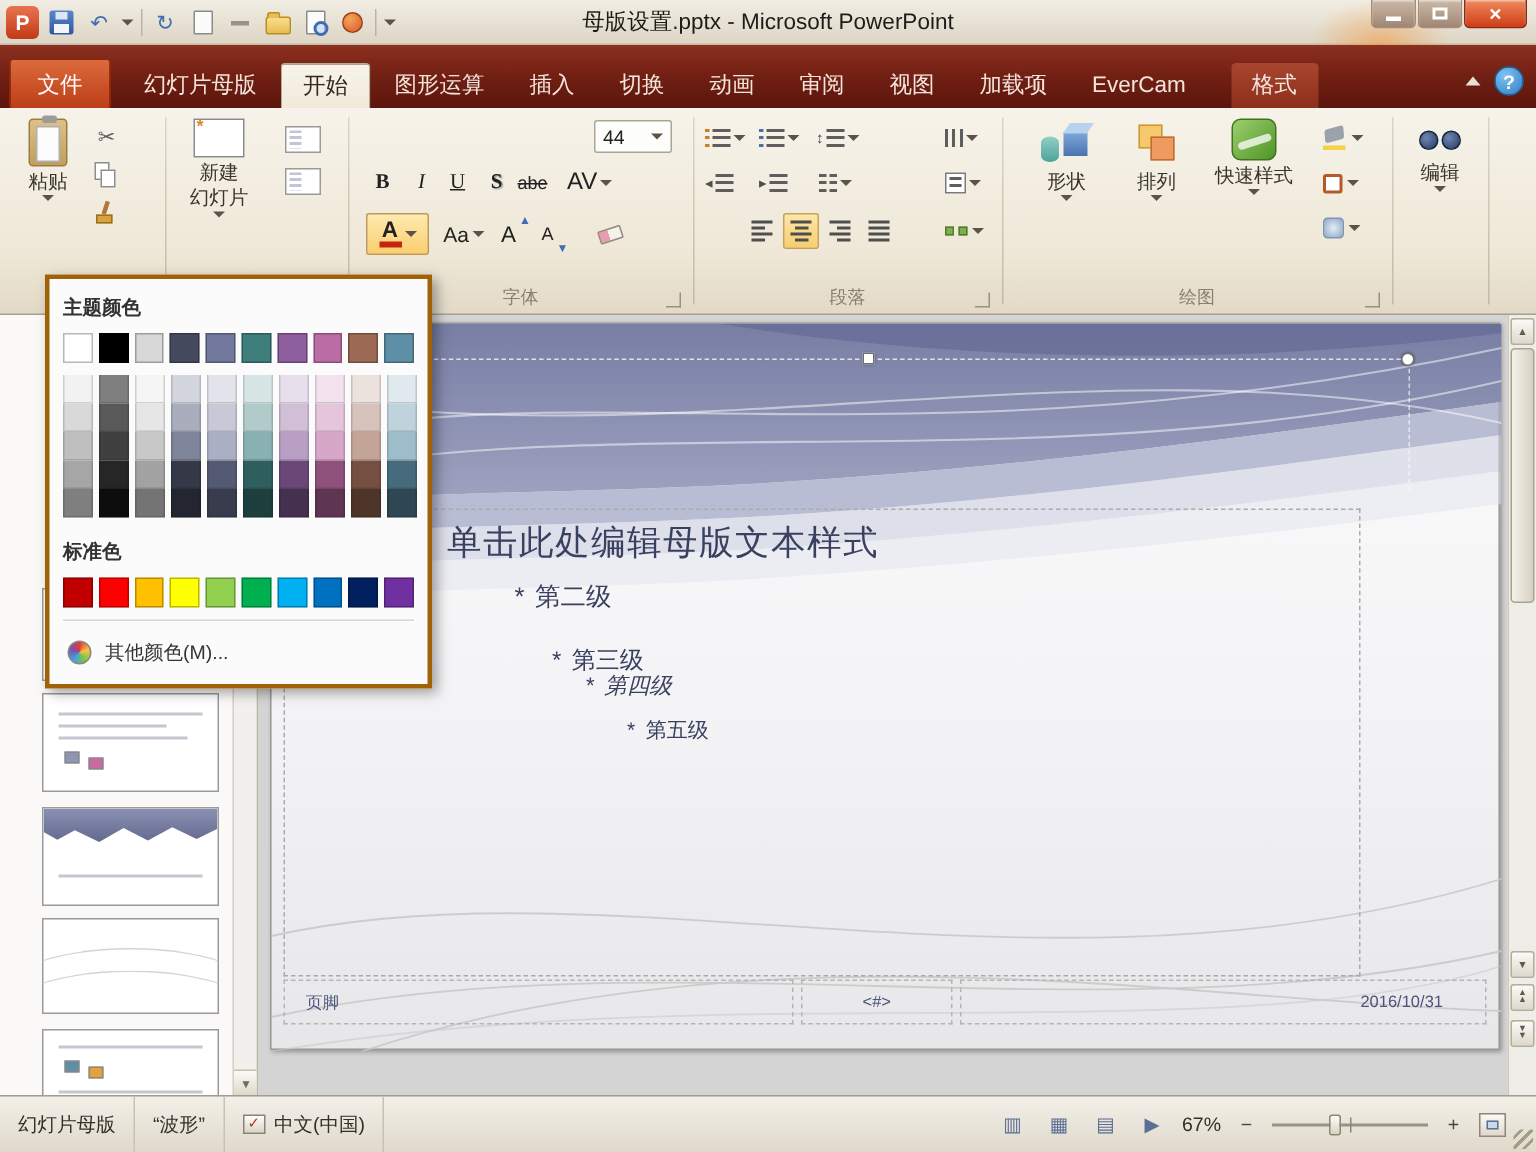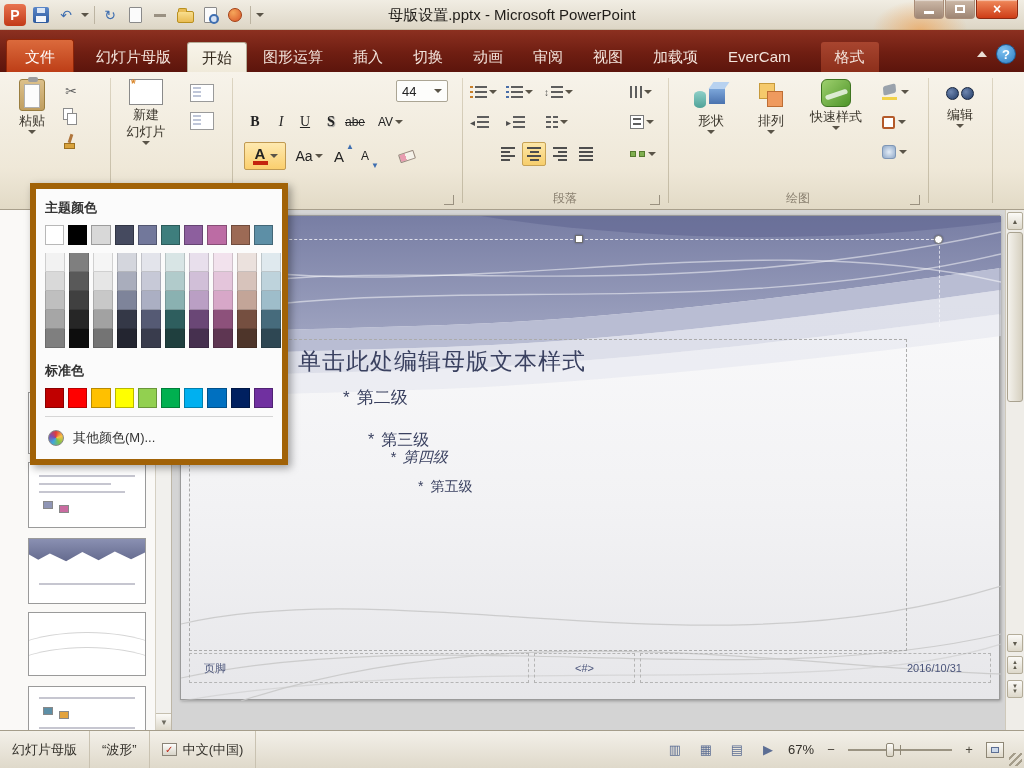--- a/index.html
+++ b/index.html
@@ -135,21 +135,21 @@
   .bino i{position:absolute;top:4px;width:13px;height:13px;border-radius:50%;
     background:radial-gradient(circle at 35% 35%,#6E86B0,#233C66);border:1px solid #16243E;}
   .bino .bl{left:1px}.bino .br{right:1px}
   .eraser{width:16px;height:9px;border:1px solid #97887E;border-radius:1px;
     background:linear-gradient(90deg,#E89CB0 42%,#F5F2EA 42%);transform:rotate(-18deg);}
   .grow-mark{font-size:8px;color:#3E6EB0;align-self:flex-start;}
   .shrink-mark{font-size:8px;color:#3E6EB0;align-self:flex-end;}
 
   
   .colorpicker{position:absolute;left:30px;top:183px;width:258px;z-index:99;background:#FBFBFB;
-    border:6px solid #a16207;box-shadow:3px 3px 8px rgba(0,0,0,.35);padding:8px 9px 6px 9px;}
+    border:3px solid #a16207;box-shadow:3px 3px 8px rgba(0,0,0,.35);padding:8px 9px 6px 9px;}
   .cp-title{font-size:13px;font-weight:bold;color:#333;margin:2px 0 8px 0;}
   .cp-row{display:flex;gap:4px;margin-bottom:8px;}
   .sw{width:20px;height:20px;border:1px solid rgba(0,0,0,.28);}
   .cp-grid{display:grid;grid-template-columns:repeat(10,20px);column-gap:4px;row-gap:0;margin-bottom:14px;}
   .swv{width:20px;height:19px;border:1px solid rgba(0,0,0,.15);border-top:none;}
   .cp-sep{height:1px;background:#D6D6D6;margin:6px 0;}
   .cp-more{display:flex;align-items:center;gap:9px;font-size:13px;color:#333;padding:6px 3px;}
   .cp-wheel{width:16px;height:16px;border-radius:50%;border:1px solid #888;
     background:conic-gradient(#E23B3B,#F6C344,#7DC24B,#3FA7DC,#7A4FB5,#E23B3B);}
 
@@ -341,21 +341,21 @@
     <div class="rgroup" style="left:232px;width:230px">
       <div class="combo" style="left:164px;top:8px;width:52px">
         <span class="combo-txt">44</span>
         <span class="caret"></span>
       </div>
       <div class="fbtn serif" style="left:12px;top:38px;font-weight:bold">B</div>
       <div class="fbtn serif" style="left:38px;top:38px;font-style:italic">I</div>
       <div class="fbtn serif" style="left:62px;top:38px;text-decoration:underline">U</div>
       <div class="fbtn serif" style="left:88px;top:38px;font-weight:bold;text-shadow:1px 1px 1px #999">S</div>
       <div class="fbtn" style="left:112px;top:38px;font-size:12px;text-decoration:line-through">abe</div>
-      <div class="fbtn" style="left:146px;top:38px;font-size:12px">
+      <div class="fbtn" style="left:146px;top:38px;font-size:16px">
         <span>AV</span>
         <span class="caret"></span>
       </div>
       <div class="fbtn fc-open" style="left:12px;top:70px;width:42px;height:28px">
         <span class="fc-wrap">
           <span class="fc-A">A</span>
           <span class="fc-bar"></span>
         </span>
         <span class="caret"></span>
       </div>
@@ -367,20 +367,21 @@
         <span>A</span>
         <span class="grow-mark">▲</span>
       </div>
       <div class="fbtn" style="left:126px;top:70px;width:24px;height:28px;font-size:12px">
         <span>A</span>
         <span class="shrink-mark">▼</span>
       </div>
       <div class="fbtn" style="left:160px;top:70px;width:30px;height:28px">
         <span class="eraser"></span>
       </div>
+      <div class="glabel" style="left:0;width:230px">字体</div>
       <div class="dlauncher" style="left:212px"></div>
     </div>
 
     <div class="rgroup" style="left:462px;width:206px">
       <div class="pbtn" style="left:8px;top:8px">
         <span class="dotcol"></span>
           <span class="barcol"></span>
           <span class="caret"></span>
       </div>
       <div class="pbtn" style="left:44px;top:8px">

